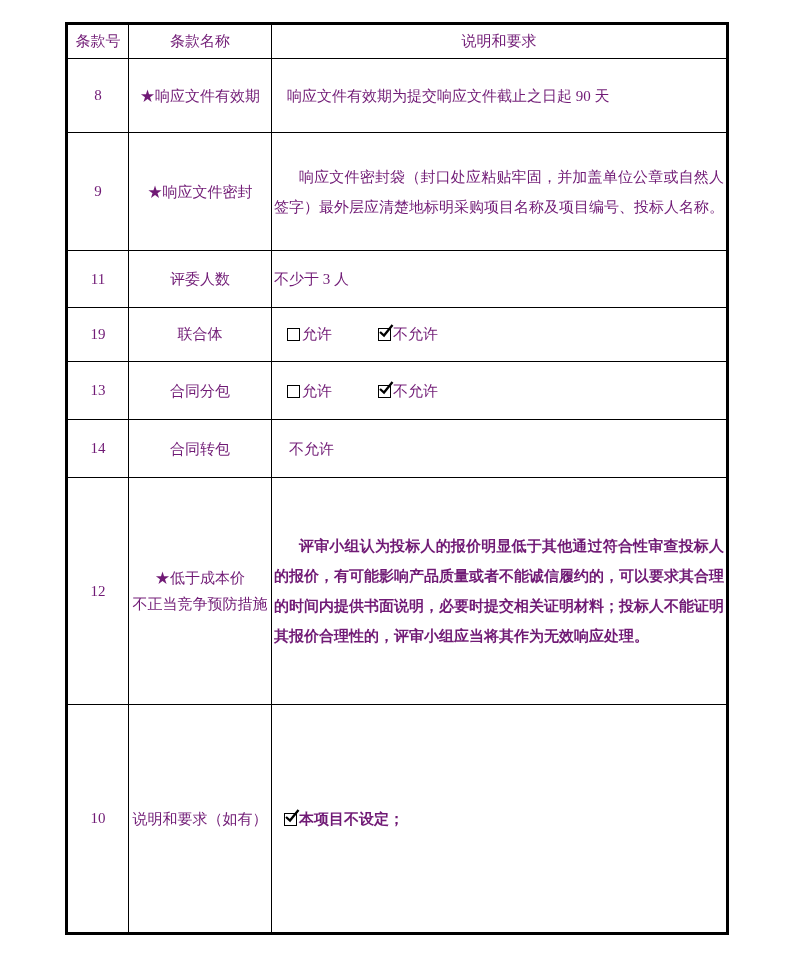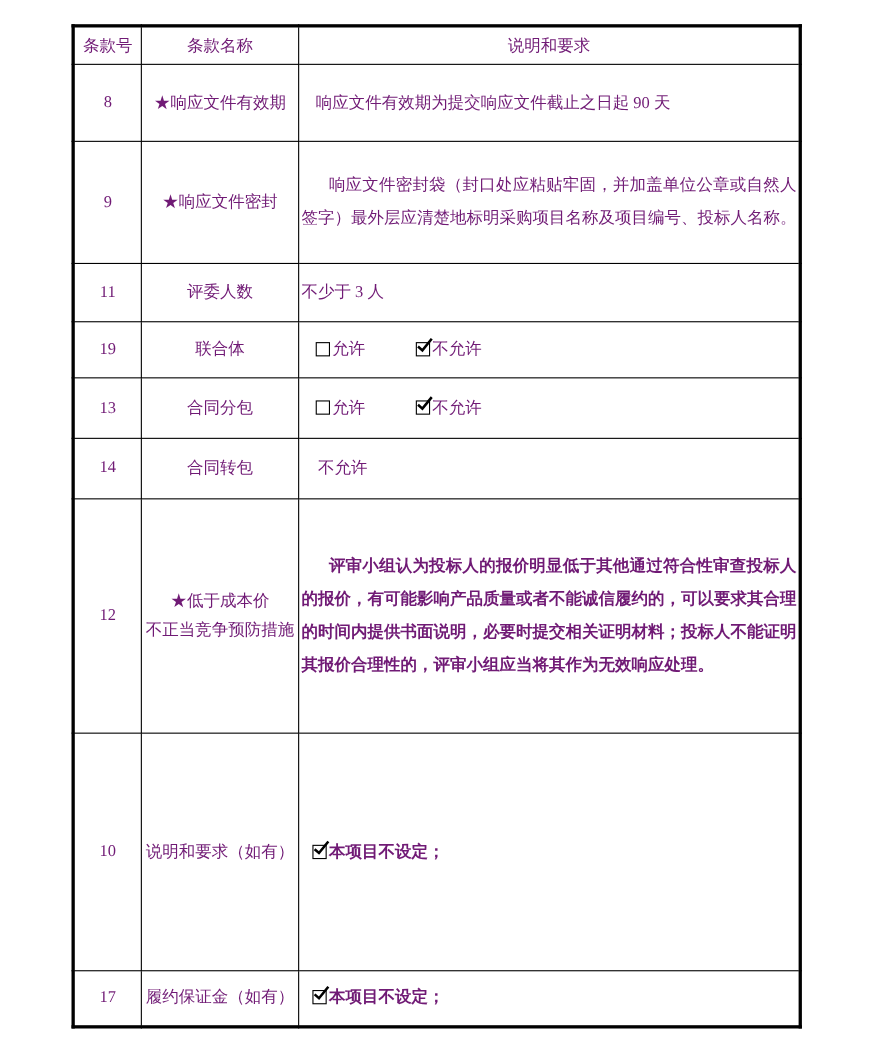--- a/index.html
+++ b/index.html
@@ -155,26 +155,15 @@
           <td class="num">10</td>
           <td class="nm">
             <div>说明和要求（如有）</div>
           </td>
           <td class="ct">
             <div class="line" style="padding-left: 12px;"><span class="opt bold"><span class="cb checked"><svg width="16" height="16">
                     <path d="M2 8 L6 11.5 L14.5 1" stroke="#000" stroke-width="2.3" fill="none"></path>
                   </svg></span><span>本项目不设定；</span></span></div>
           </td>
         </tr>
-        <tr>
-          <td class="num">17</td>
-          <td class="nm">
-            <div>履约保证金（如有）</div>
-          </td>
-          <td class="ct">
-            <div class="line" style="padding-left: 12px;"><span class="opt bold"><span class="cb checked"><svg width="16" height="16">
-                    <path d="M2 8 L6 11.5 L14.5 1" stroke="#000" stroke-width="2.3" fill="none"></path>
-                  </svg></span><span>本项目不设定；</span></span></div>
-          </td>
-        </tr>
       </tbody>
   </table>
 </div>
 
 </body></html>

